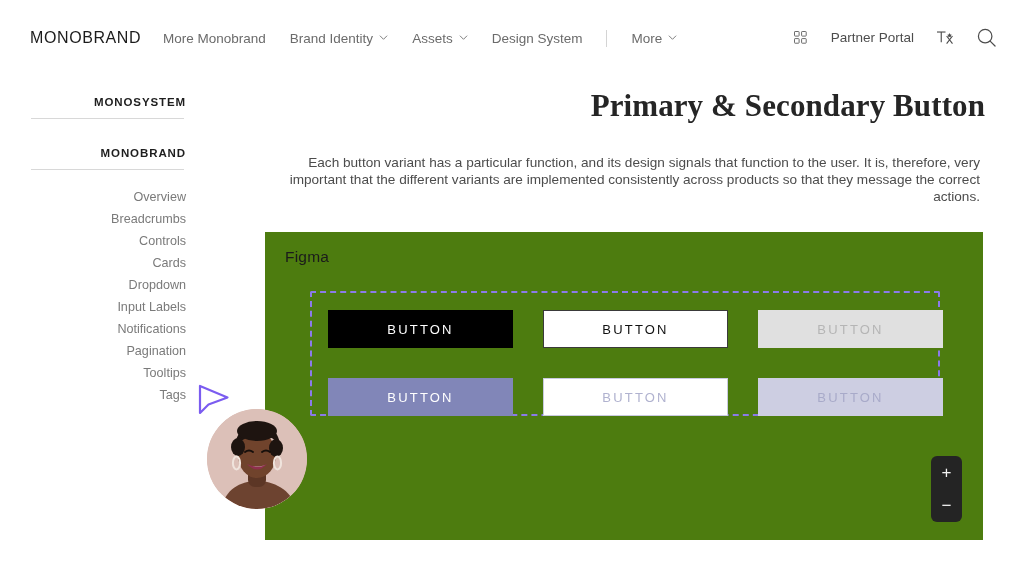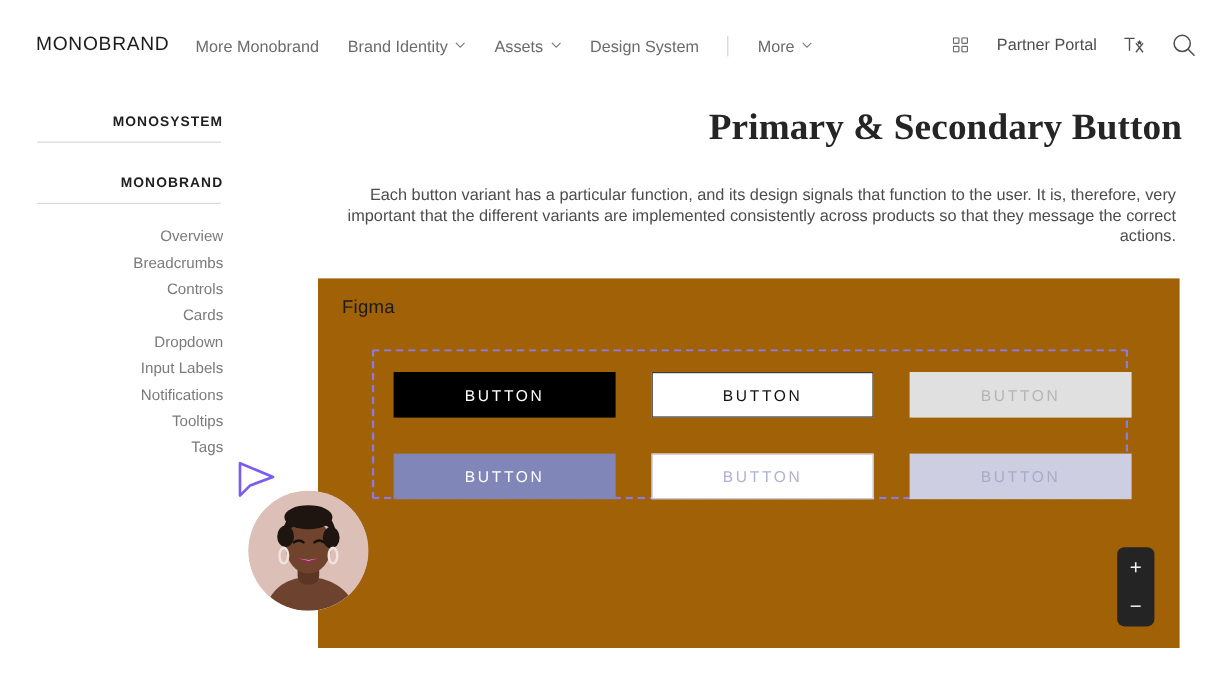--- a/index.html
+++ b/index.html
@@ -68,21 +68,21 @@
     font-size: 31px; font-weight: 700; color: #252525; letter-spacing: 0.1px;
   }
   .desc {
     margin-top: 30px; width: 715px;
     font-size: 13.6px; line-height: 17px; color: #4c4c4c;
   }
 
   
   .panel {
     position: absolute; left: 265px; top: 232px;
-    width: 718px; height: 308px; background: #a16207;
+    width: 718px; height: 308px; background: #4d7c0f;
   }
   .panel-title {
     position: absolute; left: 20px; top: 16px;
     font-size: 15.5px; color: #1b1b1b; font-weight: 400; letter-spacing: .2px;
   }
   .selection {
     position: absolute; left: 45px; top: 59px;
     width: 630px; height: 125px;
     border: 2px dashed #8b7ae8; border-radius: 2px;
   }
@@ -216,20 +216,21 @@
     <div class="side-rule"></div>
 
     <div class="side-list">
       <div class="side-item">Overview</div>
       <div class="side-item">Breadcrumbs</div>
       <div class="side-item">Controls</div>
       <div class="side-item">Cards</div>
       <div class="side-item">Dropdown</div>
       <div class="side-item">Input Labels</div>
       <div class="side-item">Notifications</div>
+      <div class="side-item">Pagination</div>
       <div class="side-item">Tooltips</div>
       <div class="side-item">Tags</div>
     </div>
   </div>
 
   <div class="main">
     <h1 class="title">Primary &amp; Secondary Button</h1>
     <p class="desc">Each button variant has a particular function, and its design signals that function to the user. It is, therefore, very important that the different variants are implemented consistently across products so that they message the correct actions.</p>
   </div>
 

